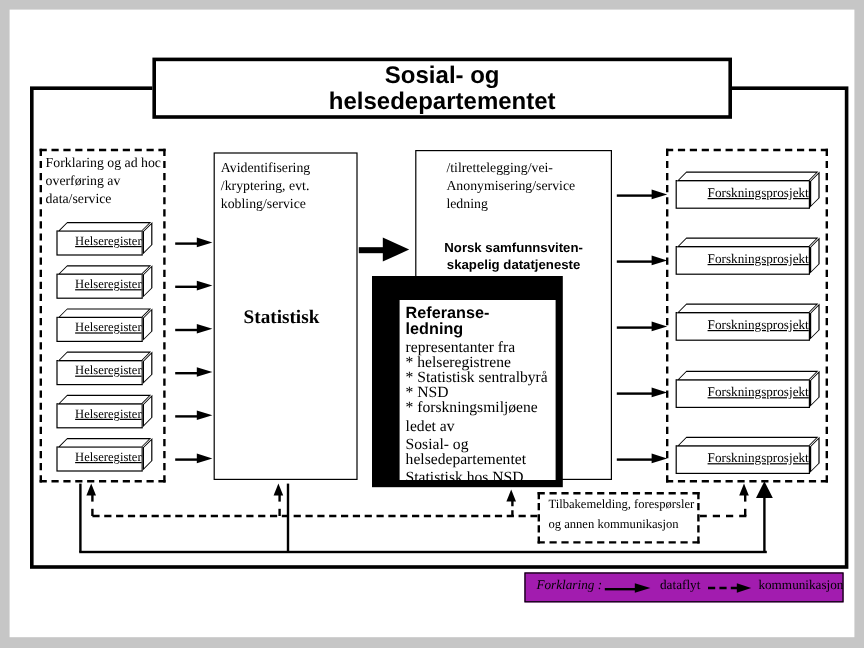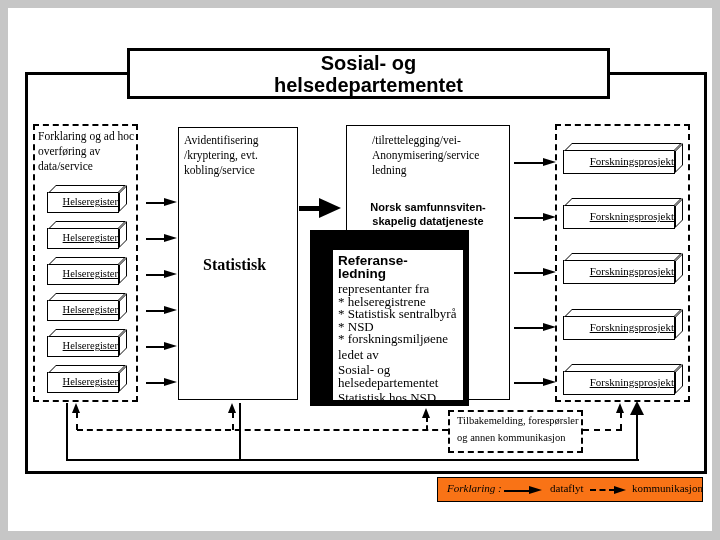--- a/index.html
+++ b/index.html
@@ -87,21 +87,21 @@
   .mt3 { margin-top:3px; }
 
   
   .feedback { position:absolute; left:448px; top:410px; width:135px; height:43px;
               border:2px dashed #000; box-sizing:border-box; background:#fff; z-index:5;
               font-size:10.5px; padding:3px 0 0 7px; }
   .feedback span { display:block; white-space:nowrap; }
   .feedback span + span { margin-top:6px; }
 
   .legend { position:absolute; left:437px; top:477px; width:266px; height:25px;
-            border:1.5px solid #000; box-sizing:border-box; background:#f97316; z-index:5;
+            border:1.5px solid #000; box-sizing:border-box; background:#a21caf; z-index:5;
             font-size:11px; }
   .legend .lab { position:absolute; left:9px; top:4px; font-style:italic; white-space:nowrap; }
   .legend .txt { position:absolute; top:4px; white-space:nowrap; }
 </style>
 </head>
 <body>
 
 <div class="screen">
   <div class="page"></div>
 

